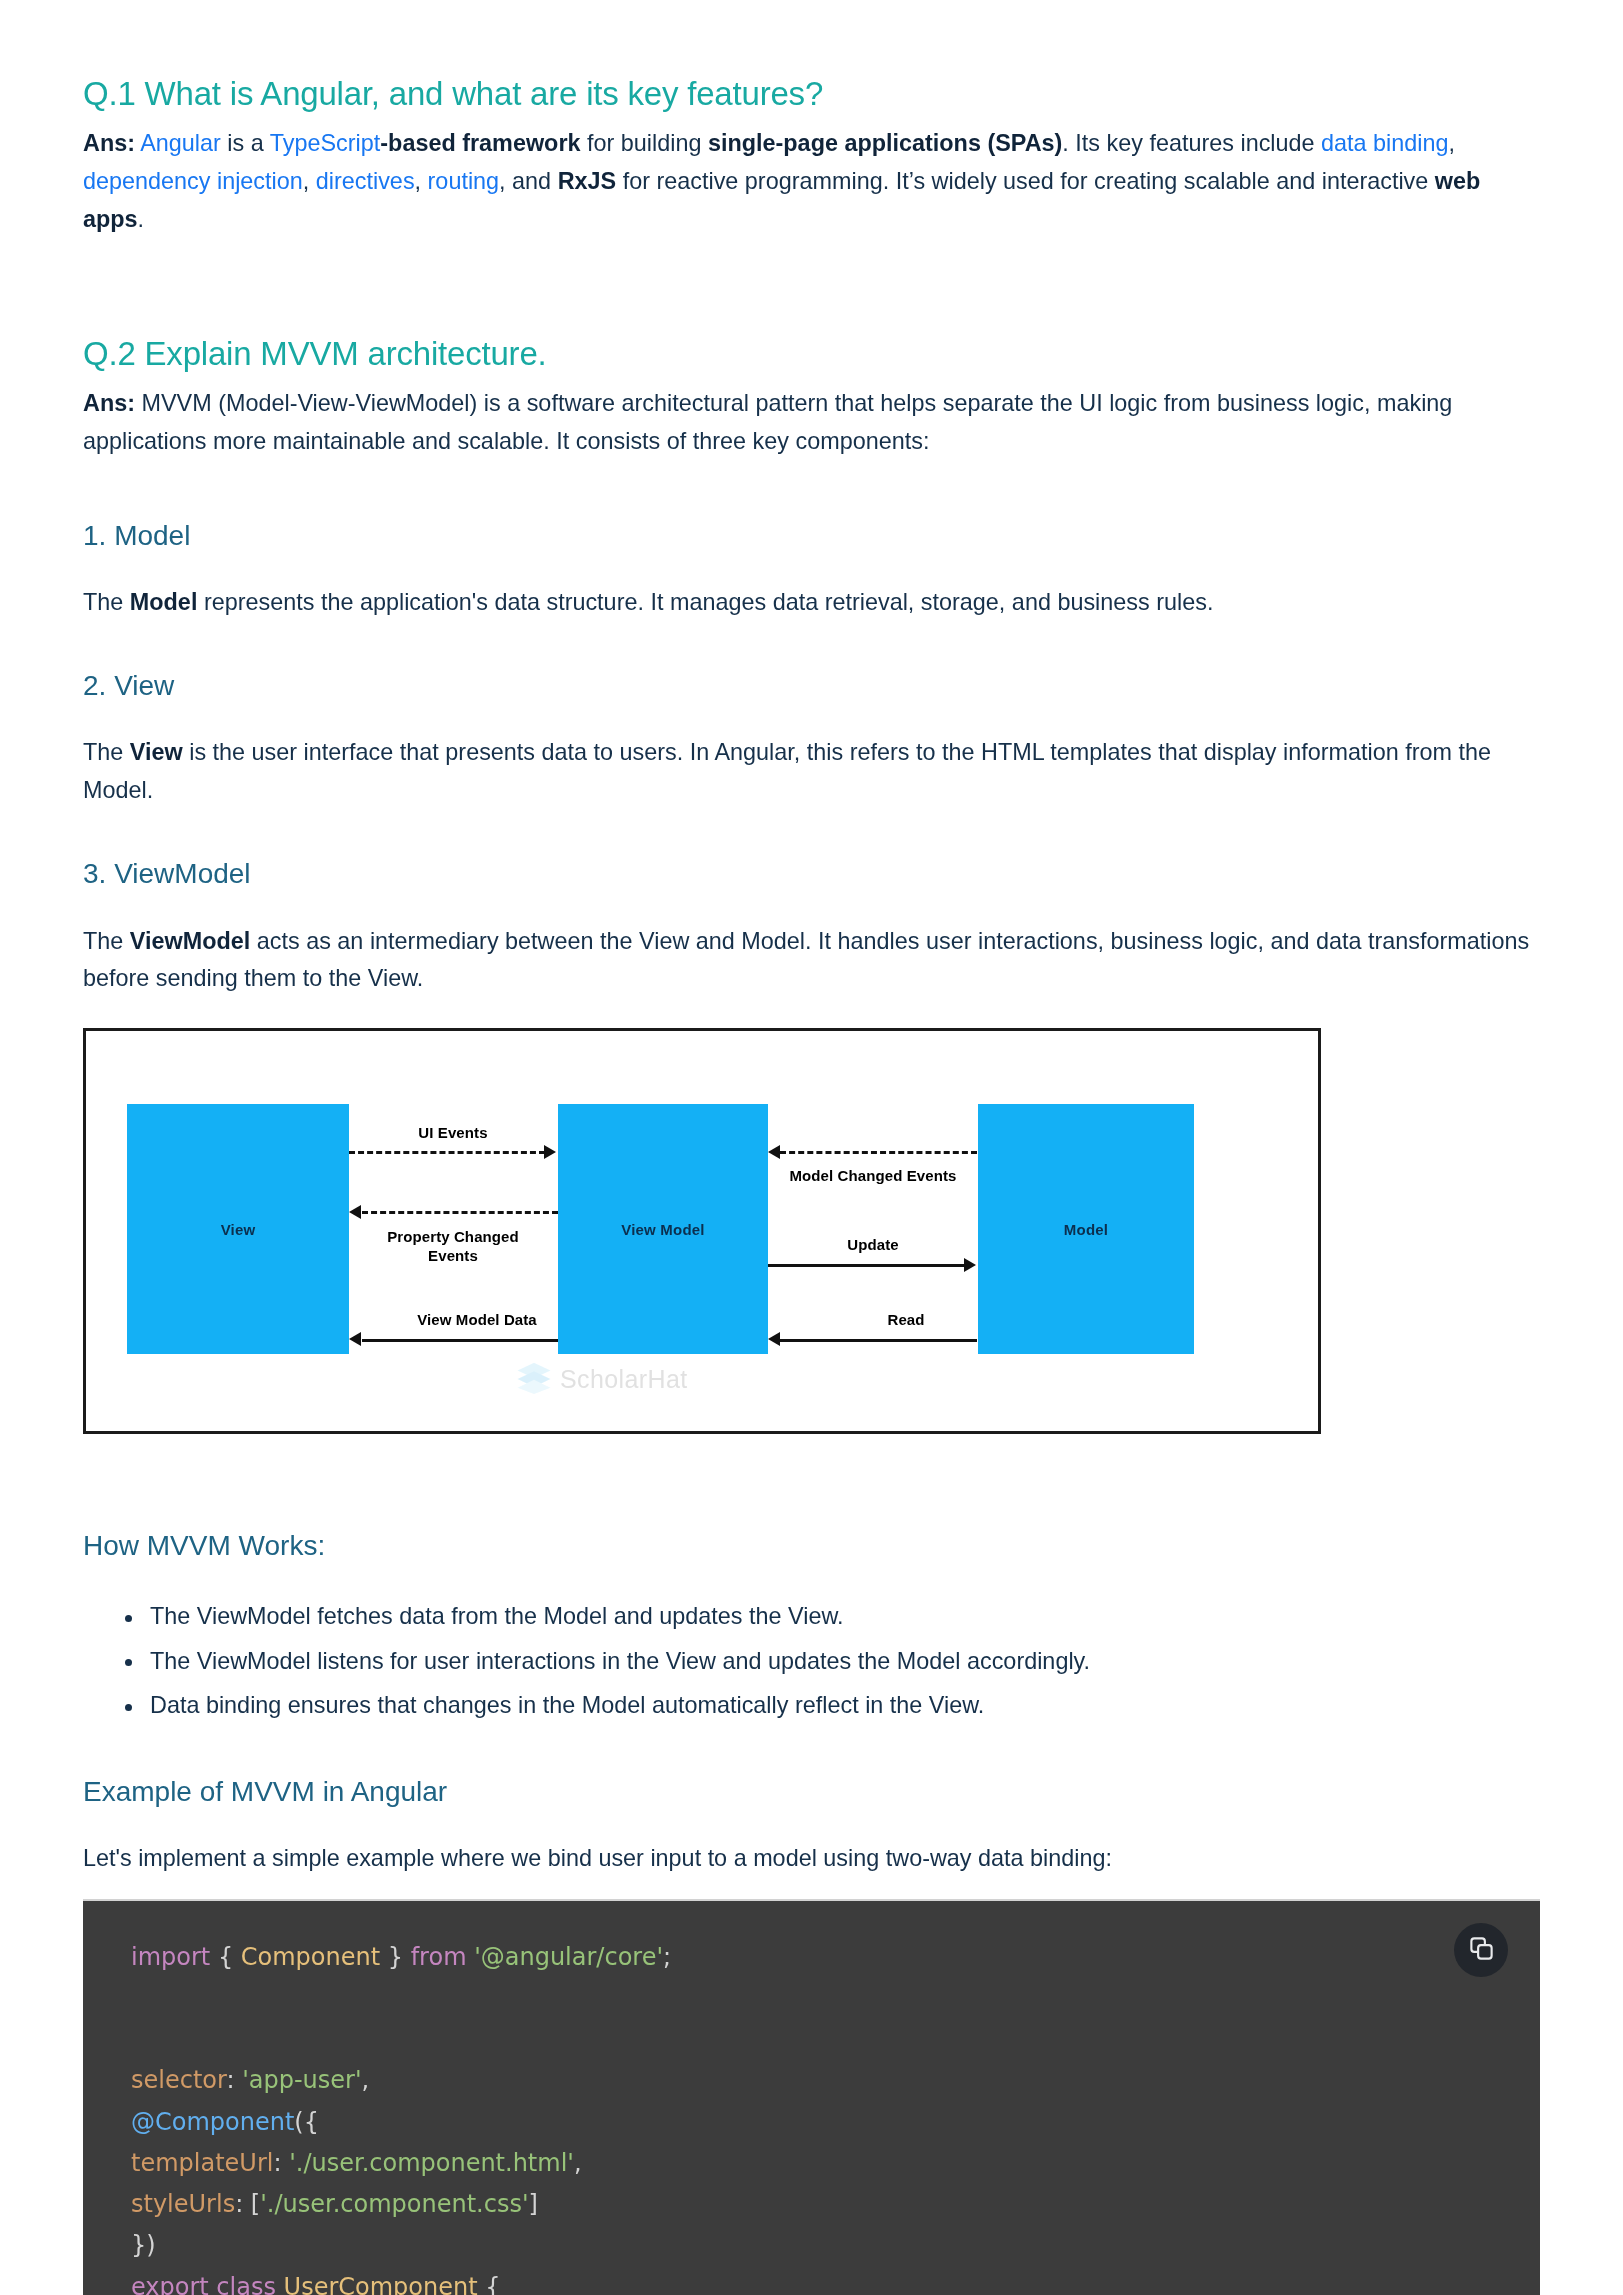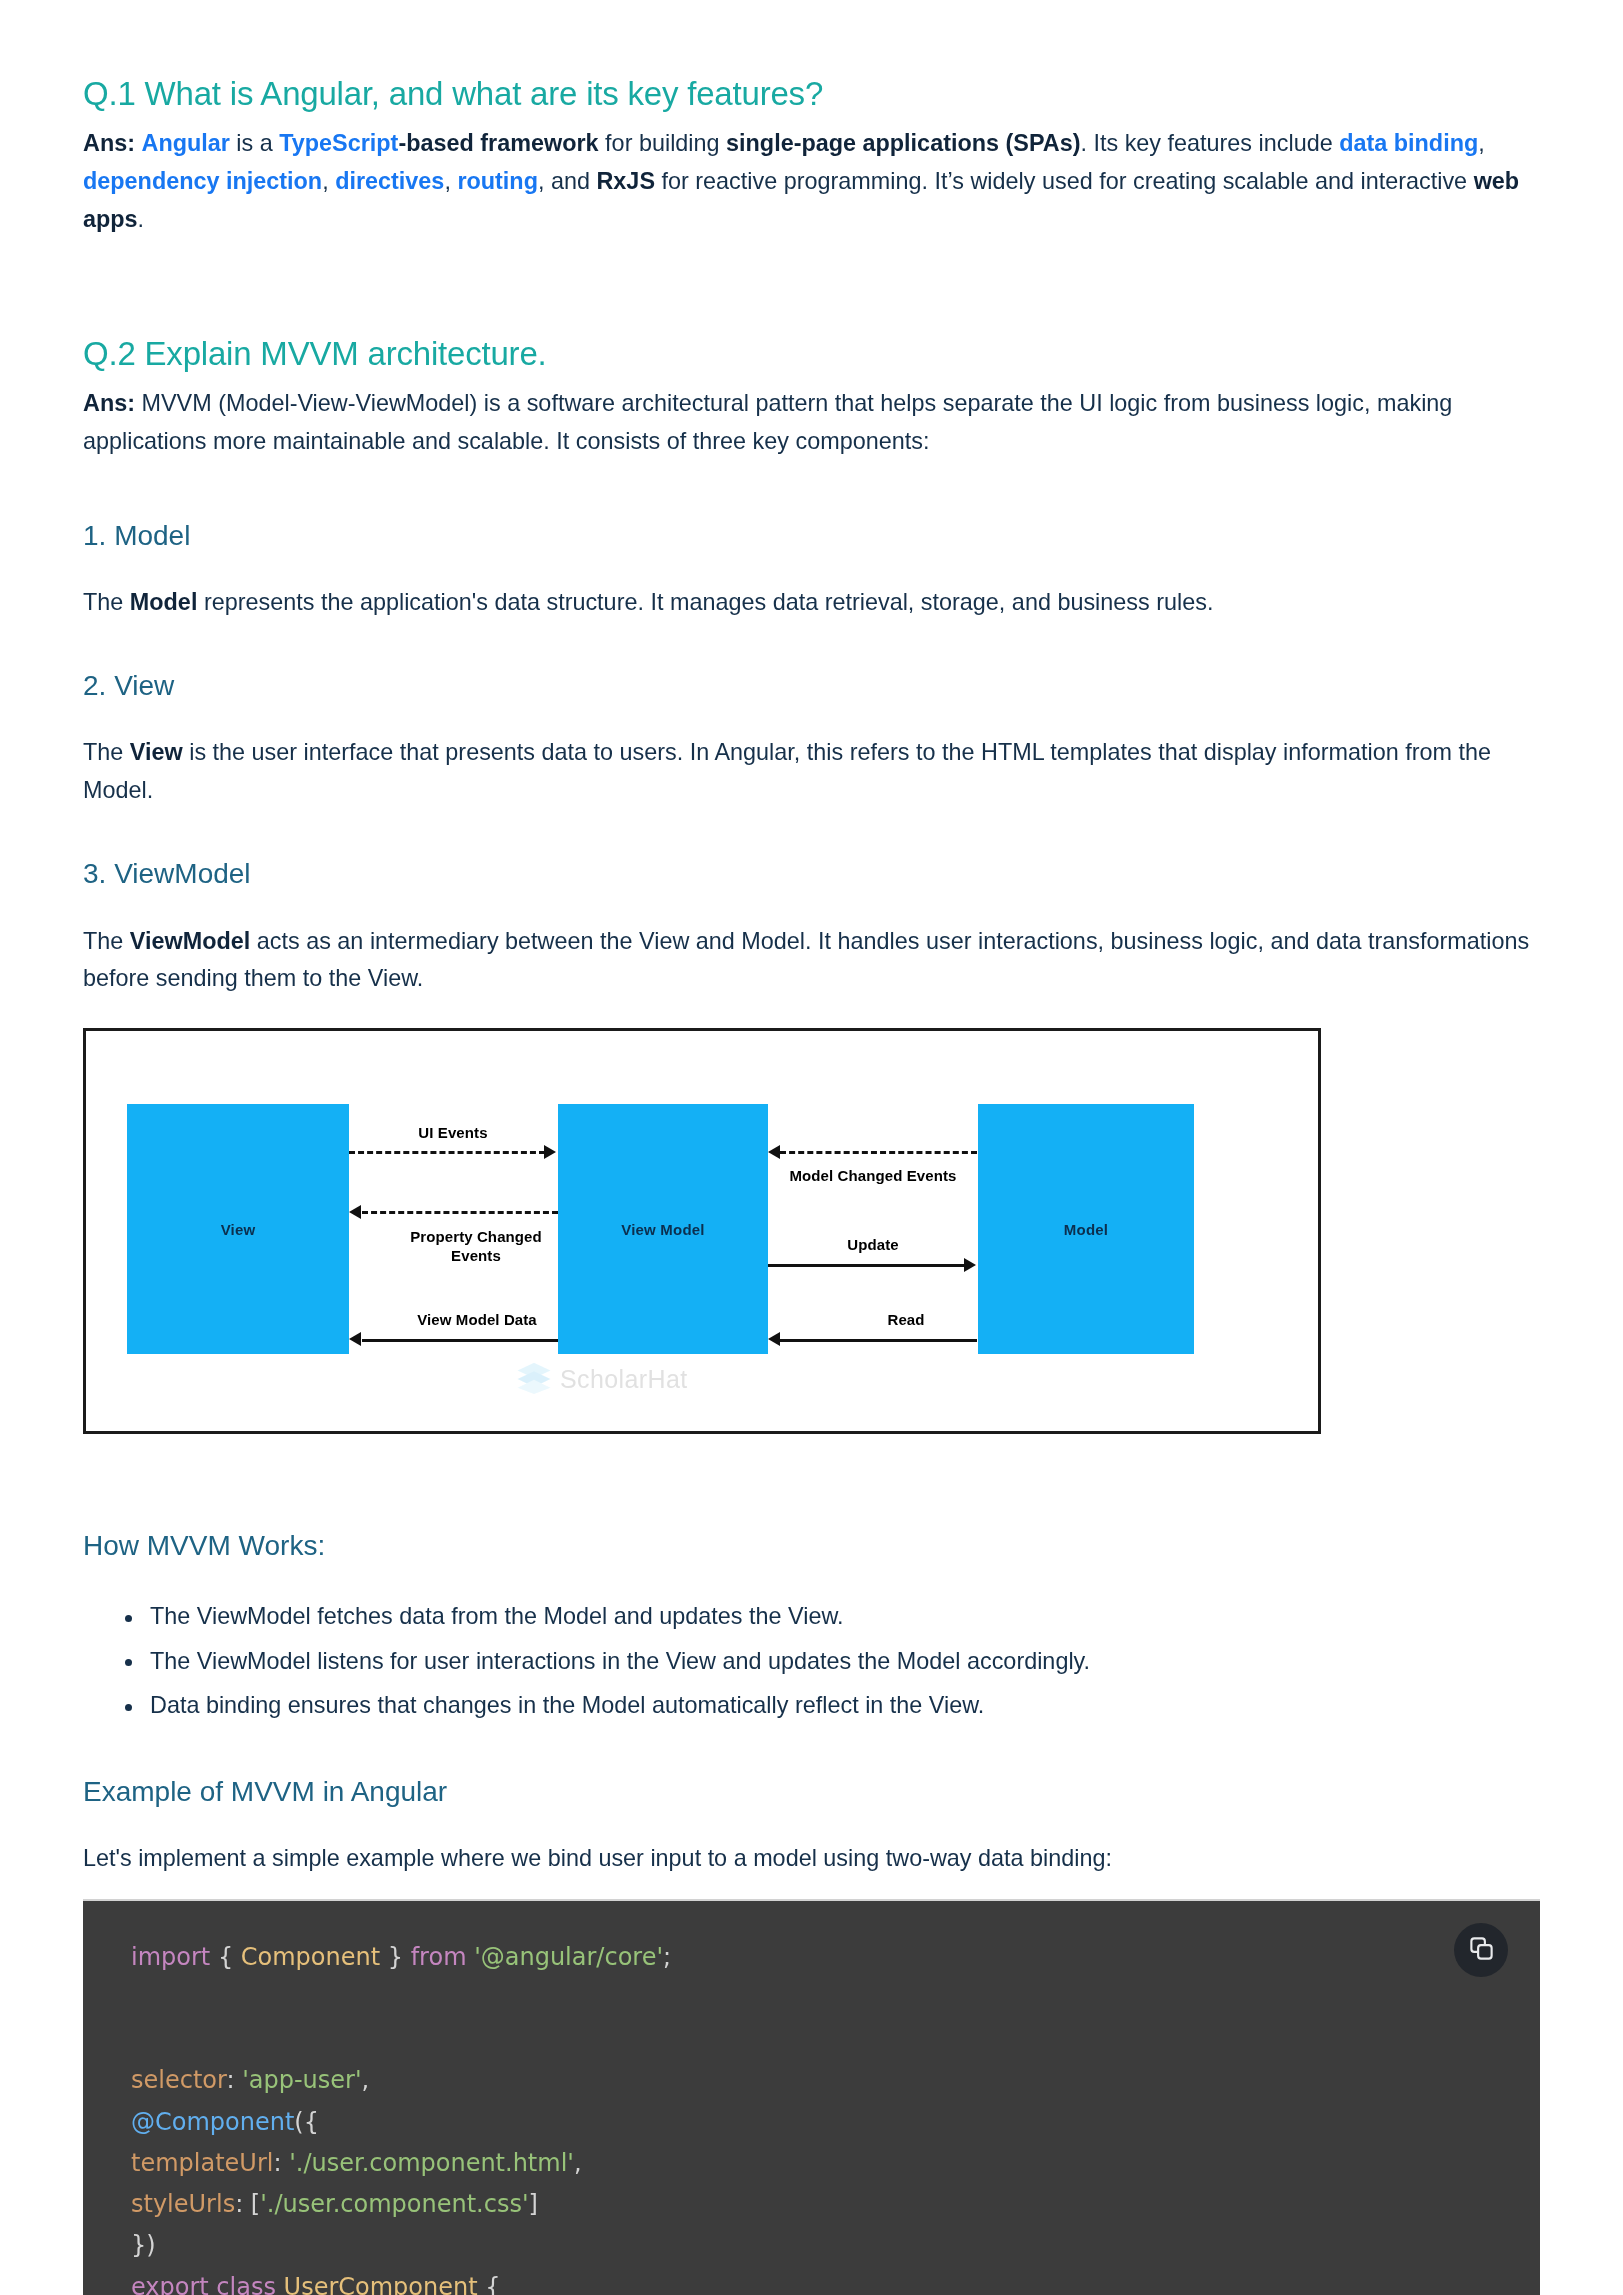--- a/index.html
+++ b/index.html
@@ -52,21 +52,21 @@
     font-size: 23.4px;
     line-height: 1.62;
     color: #16304a;
     margin: 0;
     font-weight: 400;
     max-width: 1458px;
   }
   .para b, .bold { font-weight: 700; color: #10243a; }
   .link {
     color: #1877f2;
-    font-weight: 700;
+    font-weight: 400;
   }
 
   .spacer-xl { height: 73px; }
   .spacer-lg { height: 46px; }
   .spacer-md { height: 30px; }
   .spacer-sm { height: 20.6px; }
   .spacer-xs { height: 11px; }
 
   
   ul.bullets {
@@ -245,21 +245,21 @@
     <div class="dg-box" style="left:892px; top:73px; width:216px; height:250px;">
       <span>Model</span>
     </div>
 
     <div class="dg-label" style="left:263px; top:93px; width:208px;">UI Events</div>
     <div class="arrow-line dashed" style="left:263px; top:120px; width:196px;"></div>
     <div class="arrow-head right" style="left:458px; top:114px;"></div>
 
     <div class="arrow-line dashed" style="left:276px; top:180px; width:196px;"></div>
     <div class="arrow-head left" style="left:263px; top:174px;"></div>
-    <div class="dg-label" style="left:263px; top:197px; width:208px; white-space:pre-line;padding-left:23px;">Property Changed
+    <div class="dg-label" style="left:263px; top:197px; width:208px; white-space:pre-line;">Property Changed
 Events</div>
 
     <div class="dg-label" style="left:263px; top:280px; width:208px;margin-left:24px;">View Model Data</div>
     <div class="arrow-line" style="left:276px; top:308px; width:196px;"></div>
     <div class="arrow-head left" style="left:263px; top:301px;"></div>
 
     <div class="arrow-line dashed" style="left:694px; top:120px; width:197px;"></div>
     <div class="arrow-head left" style="left:682px; top:114px;"></div>
     <div class="dg-label" style="left:682px; top:136px; width:210px;">Model Changed Events</div>
 

